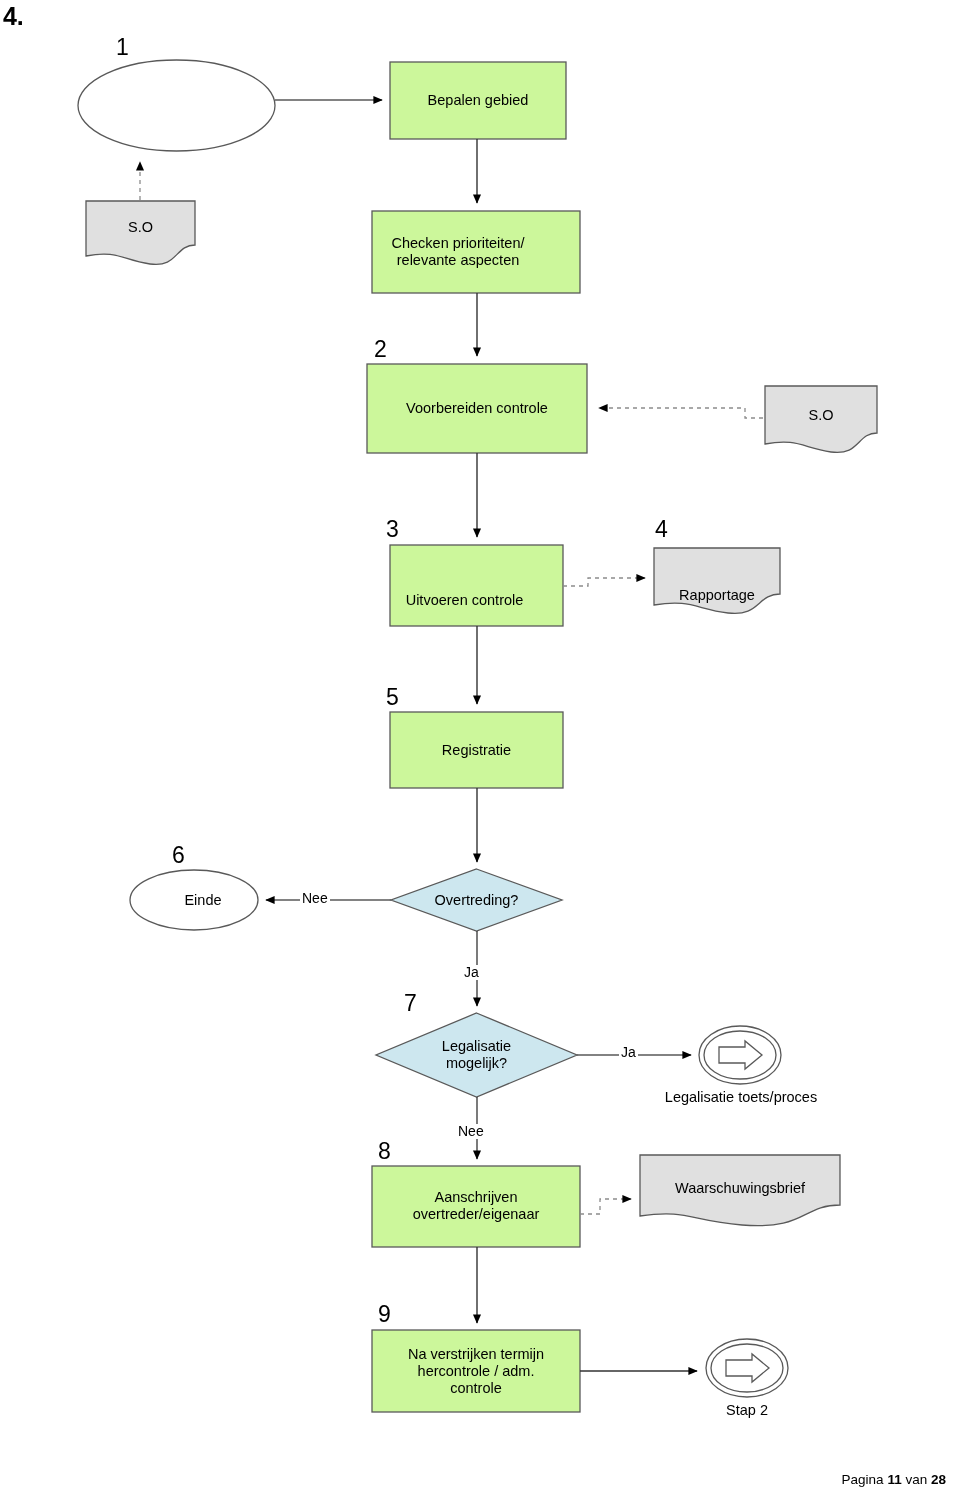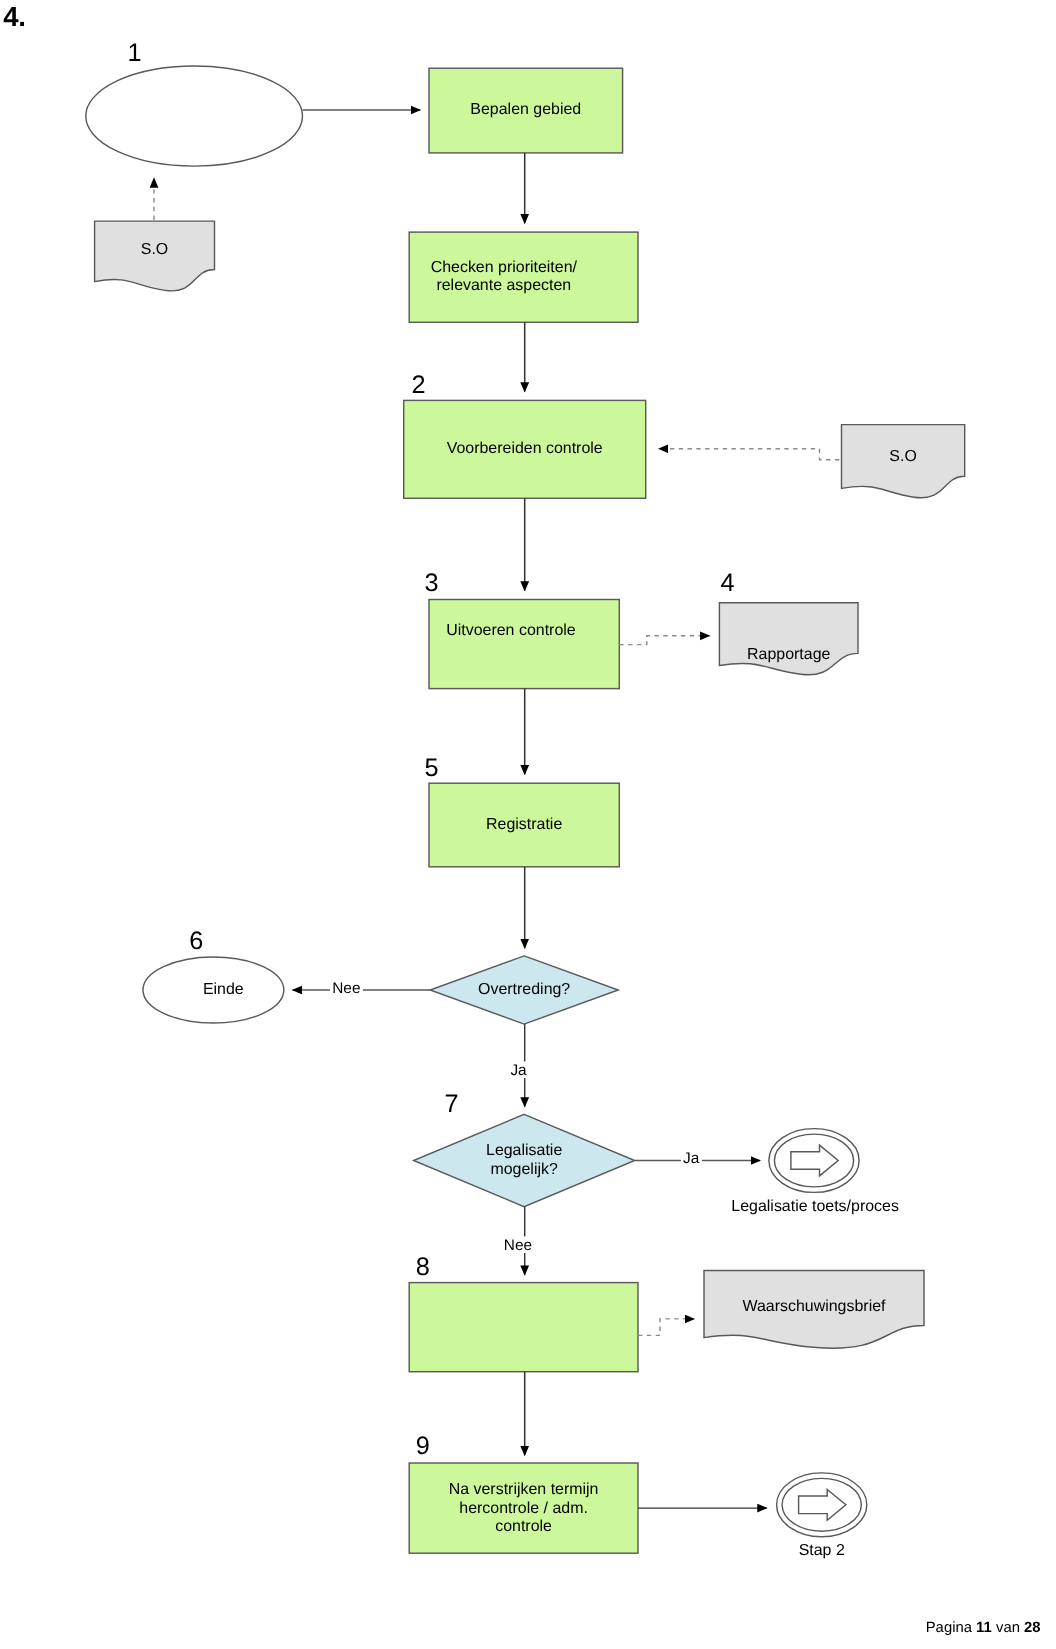--- a/index.html
+++ b/index.html
@@ -217,21 +217,21 @@
     <span>Checken prioriteiten/</span>
     <span>relevante aspecten</span>
   </div>
 
   <div class="step-num" style="left:374px; top:338px;">2</div>
   <div class="node-label" style="left:367px; top:396px; width:220px; height:24px;">Voorbereiden controle</div>
 
   <div class="node-label" style="left:765px; top:404px; width:112px; height:22px;">S.O</div>
 
   <div class="step-num" style="left:386px; top:518px;">3</div>
-  <div class="node-label" style="left:390px; top:561px; width:149px; height:24px;text-align:center;">Uitvoeren controle</div>
+  <div class="node-label" style="left:390px; top:588px; width:149px; height:24px;text-align:center;">Uitvoeren controle</div>
 
   <div class="step-num" style="left:655px; top:518px;">4</div>
   <div class="node-label" style="left:654px; top:584px; width:126px; height:22px;">Rapportage</div>
 
   <div class="step-num" style="left:386px; top:686px;">5</div>
   <div class="node-label" style="left:390px; top:738px; width:173px; height:24px;">Registratie</div>
 
   <div class="step-num" style="left:172px; top:844px;">6</div>
   <div class="node-label" style="left:130px; top:888px; width:146px; height:24px;">Einde</div>
 
@@ -247,20 +247,24 @@
     <span>mogelijk?</span>
   </div>
 
   <div class="edge-label" style="left:619px; top:1045px;">Ja</div>
 
   <div class="edge-label" style="left:456px; top:1124px;">Nee</div>
 
   <div class="conn-caption" style="left:637px; top:1089px; width:208px;">Legalisatie toets/proces</div>
 
   <div class="step-num" style="left:378px; top:1140px;">8</div>
+  <div class="node-label" style="left:372px; top:1186px; width:208px; height:40px; flex-direction:column;">
+    <span>Aanschrijven</span>
+    <span>overtreder/eigenaar</span>
+  </div>
 
   <div class="node-label" style="left:640px; top:1177px; width:200px; height:22px;">Waarschuwingsbrief</div>
 
   <div class="step-num" style="left:378px; top:1303px;">9</div>
   <div class="node-label" style="left:372px; top:1340px; width:208px; height:62px; flex-direction:column;">
     <span>Na verstrijken termijn</span>
     <span>hercontrole / adm.</span>
     <span>controle</span>
   </div>
 

